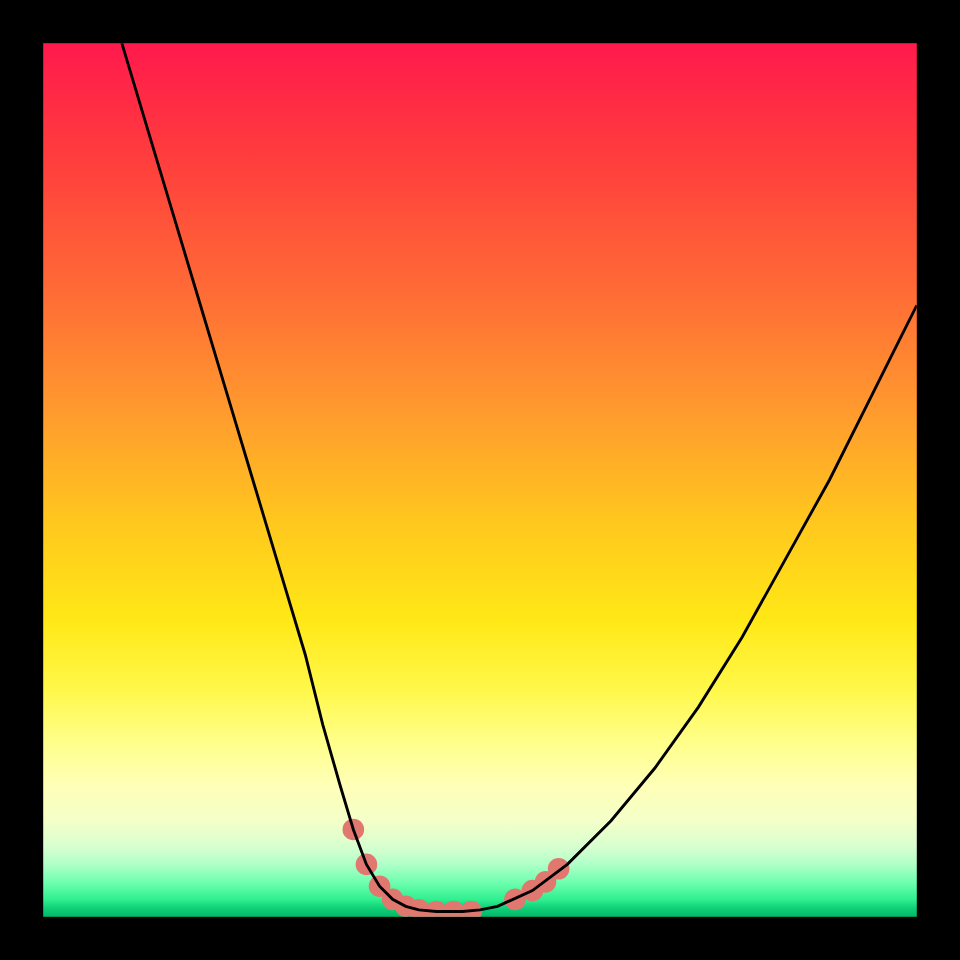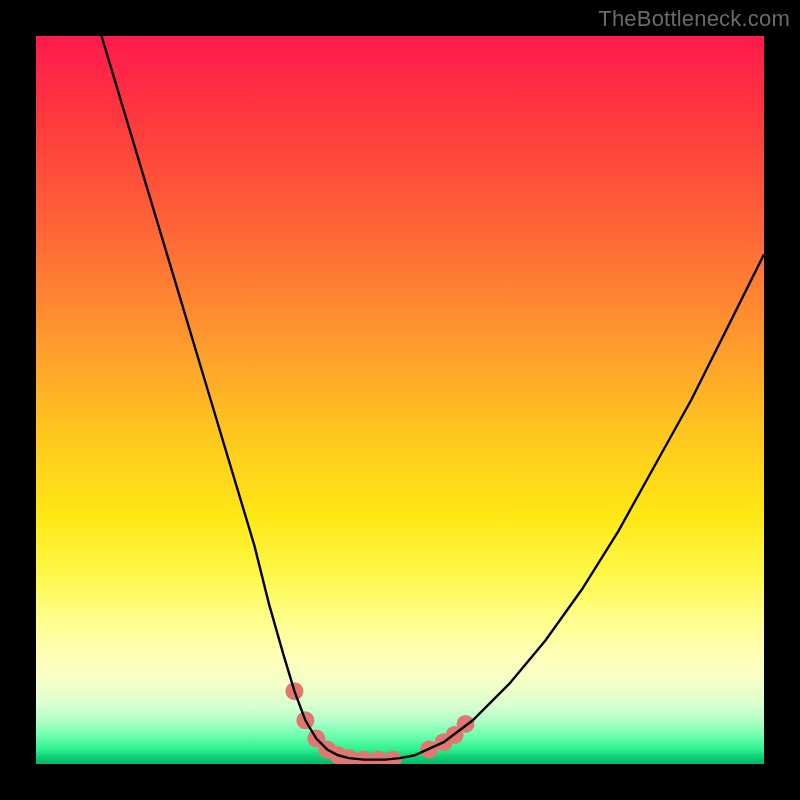--- a/index.html
+++ b/index.html
@@ -82,14 +82,13 @@
           <circle cx="356.72" cy="723.63" r="9" fill="#e07870"></circle>
           <circle cx="393.12" cy="713.44" r="9" fill="#e07870"></circle>
           <circle cx="407.68" cy="706.16" r="9" fill="#e07870"></circle>
           <circle cx="418.60" cy="698.88" r="9" fill="#e07870"></circle>
           <circle cx="429.52" cy="687.96" r="9" fill="#e07870"></circle>
         </g>
       <path id="curve-path" fill="none" stroke="#000000" stroke-width="2.4" d="M65.52 0.00 L87.36 72.80 L109.20 145.60 L131.04 218.40 L152.88 291.20 L174.72 364.00 L196.56 436.80 L218.40 509.60 L232.96 567.84 L247.52 618.80 L258.44 655.20 L269.36 684.32 L280.28 702.52 L291.20 713.44 L302.12 719.26 L313.04 722.18 L327.60 723.63 L349.44 723.63 L364.00 722.18 L378.56 719.26 L407.68 706.16 L436.80 684.32 L473.20 647.92 L509.60 604.24 L546.00 553.28 L582.40 495.04 L618.80 429.52 L655.20 364.00 L691.60 291.20 L713.44 247.52 L728.00 218.40"></path>
     </svg>
   </div>
 
-  <div class="watermark">TheBottleneck.com</div>
 </div>
 
 </body></html>

